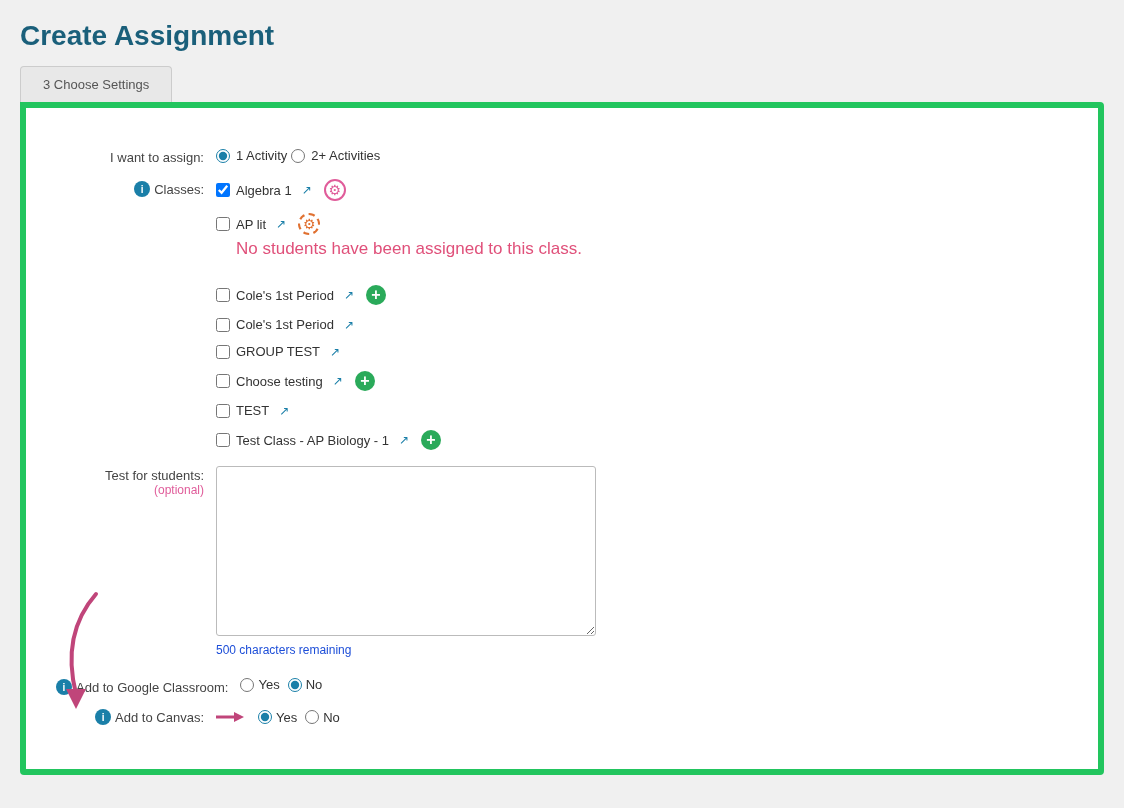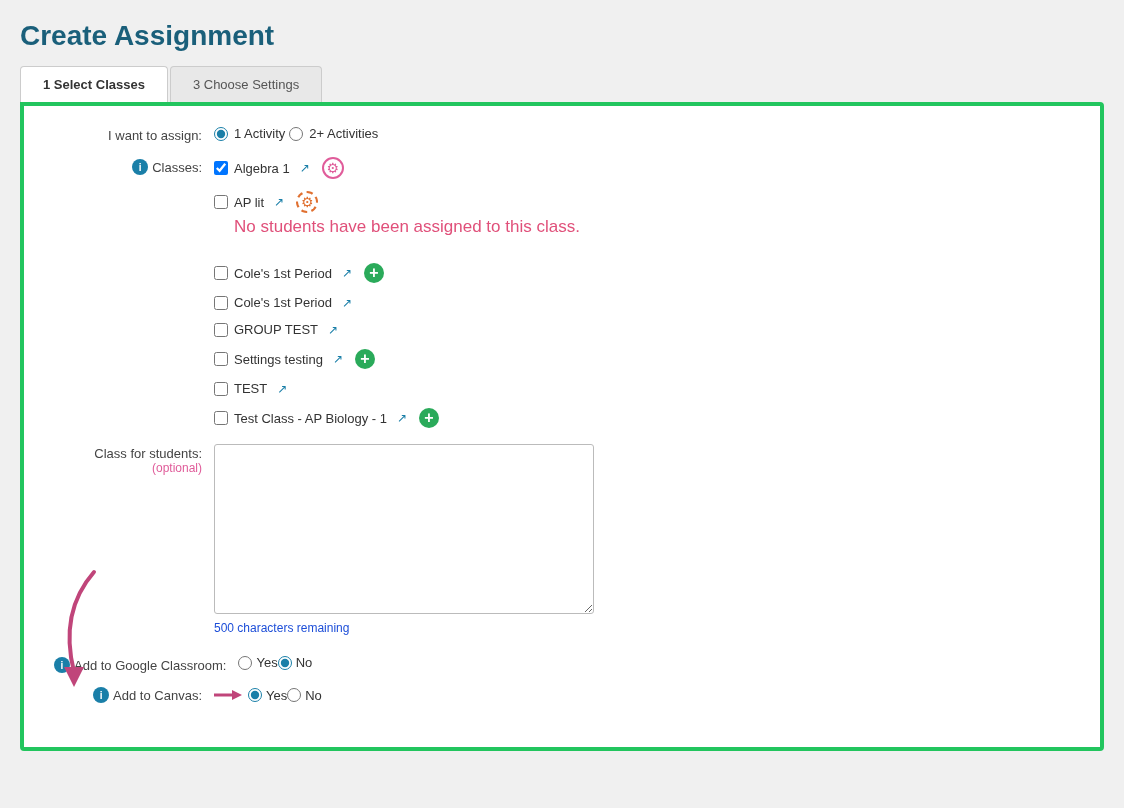--- a/index.html
+++ b/index.html
@@ -33,23 +33,23 @@
       margin-right: 2px;
     }
     .tab.active {
       background: #fff;
       color: #333;
       font-weight: bold;
       border-color: #ccc;
     }
     .card {
       background: #fff;
-      border: 4px solid #22c55e;
+      border: 6px solid #22c55e;
       border-radius: 0 4px 4px 4px;
-      padding: 20px 30px 30px 30px;
+      padding: 40px 30px 30px 30px;
       min-height: 600px;
       position: relative;
     }
     .form-row {
       display: flex;
       align-items: flex-start;
       margin-bottom: 12px;
     }
     .form-label {
       text-align: right;
@@ -179,41 +179,40 @@
       font-size: 12px;
       color: #1d4ed8;
       margin-top: 4px;
     }
     .bottom-section {
       margin-top: 20px;
     }
     .radio-inline {
       display: flex;
       align-items: center;
-      gap: 0;
+      gap: 8px;
     }
     .radio-inline-item {
       display: flex;
       align-items: center;
       gap: 4px;
       font-size: 13px;
     }
     .arrow-svg {
       position: absolute;
       left: 15px;
       bottom: 55px;
     }
   </style>
 </head>
 <body>
 
 <h1 class="page-title">Create Assignment</h1>
 
 <div class="tabs">
-  <div class="tab active">1 Select Classes</div>
   <div class="tab">3 Choose Settings</div>
 </div>
 
 <div class="card">
 
   <div class="form-row">
     <div class="form-label">I want to assign:</div>
     <div class="form-content radio-group">
       <label class="radio-item">
         <input type="radio" name="assign_type" checked="" style="">
@@ -266,21 +265,21 @@
       </div>
 
       <div class="checkbox-item">
         <input type="checkbox" style="">
         <span>GROUP TEST</span>
         <span class="edit-link-icon">↗</span>
       </div>
 
       <div class="checkbox-item">
         <input type="checkbox" style="">
-        <span>Settings testing</span>
+        <span>Choose testing</span>
         <span class="edit-link-icon">↗</span>
         <span class="plus-icon-green">+</span>
       </div>
 
       <div class="checkbox-item">
         <input type="checkbox" style="">
         <span>TEST</span>
         <span class="edit-link-icon">↗</span>
       </div>
 
@@ -288,21 +287,21 @@
         <input type="checkbox" style="">
         <span>Test Class - AP Biology - 1</span>
         <span class="edit-link-icon">↗</span>
         <span class="plus-icon-green">+</span>
       </div>
     </div>
   </div>
 
   <div class="form-row" style="margin-top:10px;">
     <div class="form-label" style="text-align:right;">
-      <div>Class for students:</div>
+      <div>Test for students:</div>
       <div style="color:#e05c9a;font-size:12px;">(optional)</div>
     </div>
     <div class="form-content">
       <textarea class="note-textarea" style=""></textarea>
       <div class="chars-remaining">500 characters remaining</div>
     </div>
   </div>
 
   <svg class="arrow-svg" width="80" height="130" viewBox="0 0 80 130">
     <path d="M 55 10 Q 20 50 35 110" stroke="#c0457a" stroke-width="4" fill="none" stroke-linecap="round"></path>

